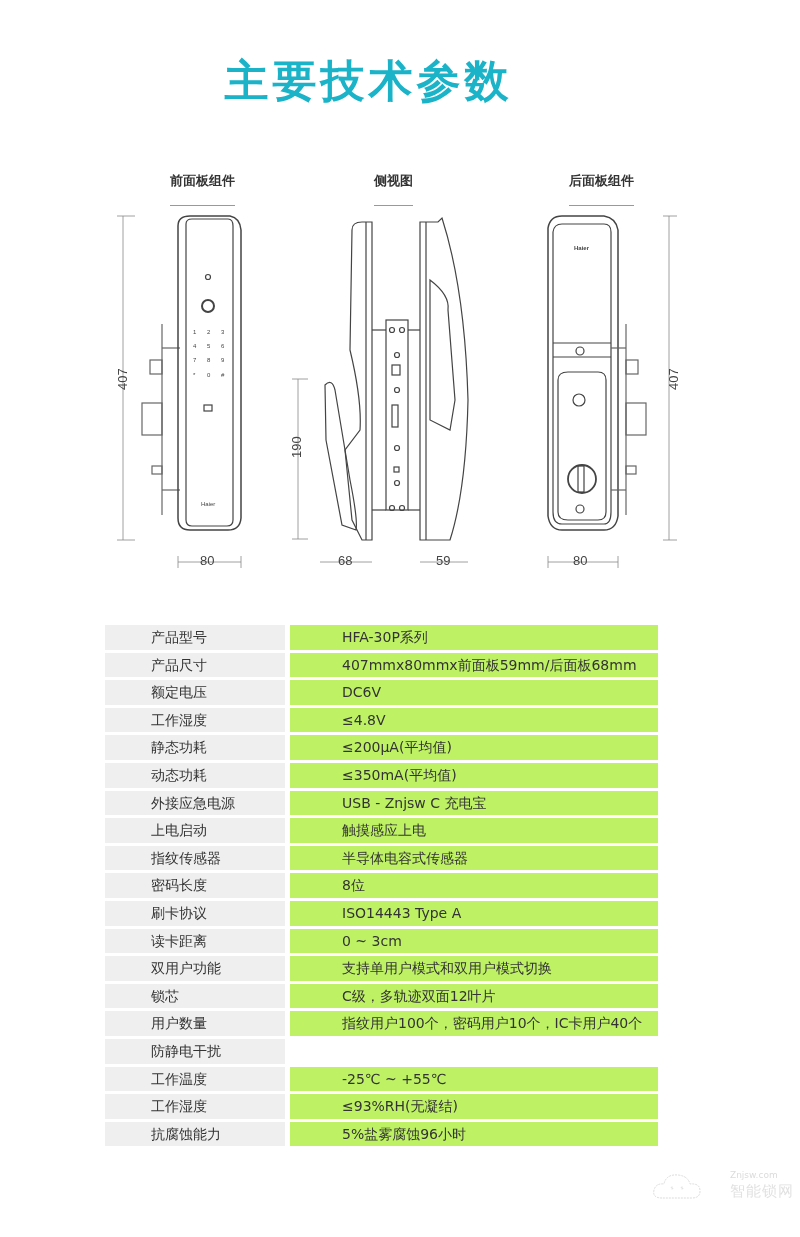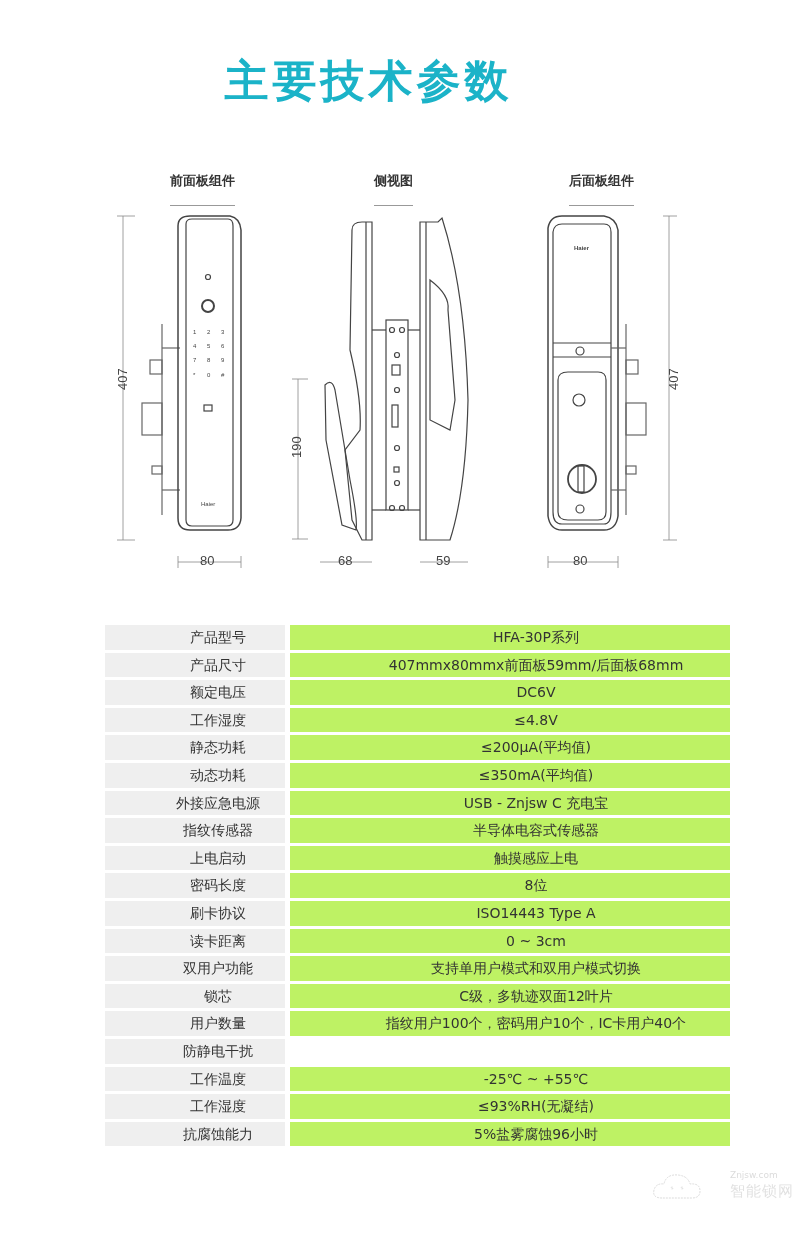--- a/index.html
+++ b/index.html
@@ -112,21 +112,21 @@
   <line x1="149" y1="16" x2="149" y2="340" stroke="#888" stroke-width="0.8"></line>
   <line x1="143" y1="16" x2="157" y2="16" stroke="#888" stroke-width="0.8"></line>
   <line x1="143" y1="340" x2="157" y2="340" stroke="#888" stroke-width="0.8"></line>
   <text class="dim" x="150" y="198" transform="rotate(-90 150 190)" stroke="none">407</text>
   <line x1="28" y1="362" x2="98" y2="362" stroke="#888" stroke-width="0.8"></line>
   <line x1="28" y1="356" x2="28" y2="368" stroke="#888" stroke-width="0.8"></line>
   <line x1="98" y1="356" x2="98" y2="368" stroke="#888" stroke-width="0.8"></line>
   <text class="dim" x="53" y="365" stroke="none">80</text>
 </svg>
 
-<div style="position:absolute; left:105px; top:625px; width:625px;text-align:center;">
+<div style="position:absolute; left:105px; top:625px; width:553px;">
   <div class="spec-row">
       <div class="spec-label">产品型号</div>
       <div class="spec-value">HFA-30P系列</div>
     </div>
   <div class="spec-row">
       <div class="spec-label">产品尺寸</div>
       <div class="spec-value">407mmx80mmx前面板59mm/后面板68mm</div>
     </div>
   <div class="spec-row">
       <div class="spec-label">额定电压</div>
@@ -142,26 +142,26 @@
     </div>
   <div class="spec-row">
       <div class="spec-label">动态功耗</div>
       <div class="spec-value">≤350mA(平均值)</div>
     </div>
   <div class="spec-row">
       <div class="spec-label">外接应急电源</div>
       <div class="spec-value">USB - Znjsw C 充电宝</div>
     </div>
   <div class="spec-row">
+      <div class="spec-label">上电启动</div>
+      <div class="spec-value">触摸感应上电</div>
+    </div>
+  <div class="spec-row">
       <div class="spec-label">指纹传感器</div>
       <div class="spec-value">半导体电容式传感器</div>
-    </div>
-  <div class="spec-row">
-      <div class="spec-label">上电启动</div>
-      <div class="spec-value">触摸感应上电</div>
     </div>
   <div class="spec-row">
       <div class="spec-label">密码长度</div>
       <div class="spec-value">8位</div>
     </div>
   <div class="spec-row">
       <div class="spec-label">刷卡协议</div>
       <div class="spec-value">ISO14443  Type A</div>
     </div>
   <div class="spec-row">

